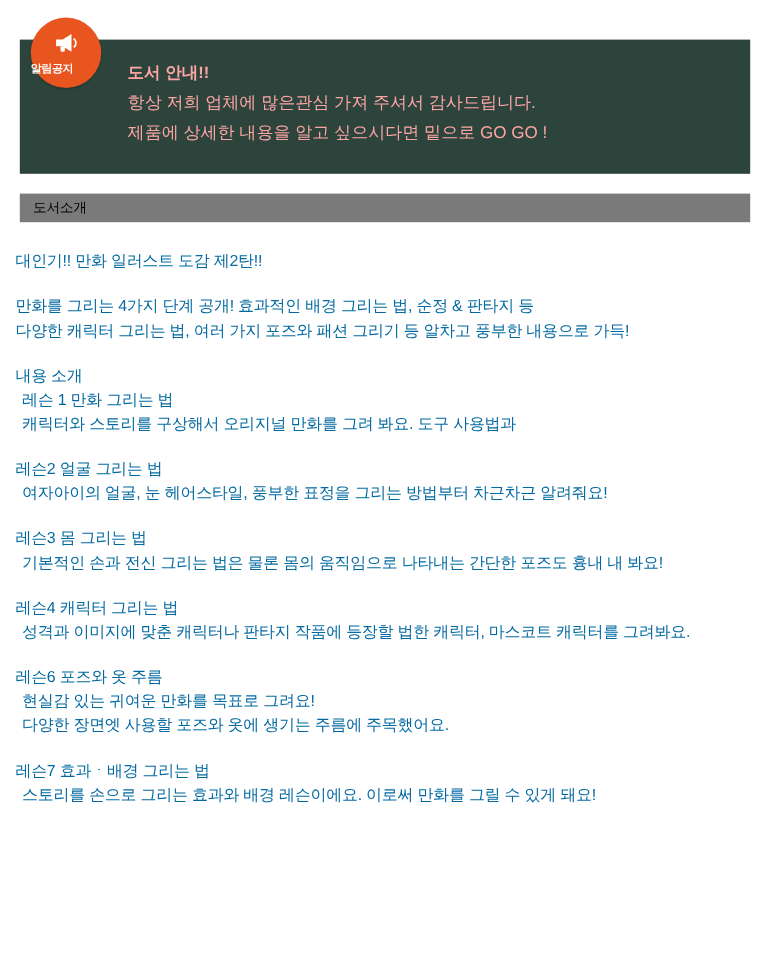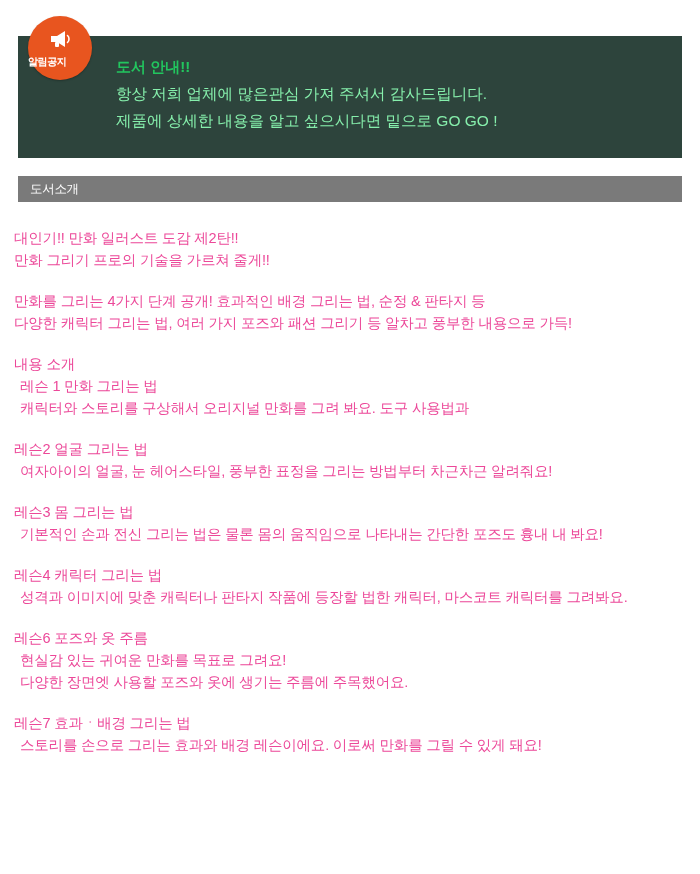--- a/index.html
+++ b/index.html
@@ -32,27 +32,27 @@
   }
 
   .notice-text-wrap {
     position: absolute;
     left: 98px;
     top: 18px;
     right: 12px;
   }
 
   .notice-line {
-    color: #86efac;
+    color: #fca5a5;
     font-size: 15.5px;
     line-height: 27px;
     white-space: nowrap;
   }
   .notice-line.title {
-    color: #22c55e;
+    color: #fca5a5;
     font-weight: bold;
     font-size: 15px;
     line-height: 26px;
   }
 
   
   .badge {
     position: absolute;
     left: 28px;
     top: 16px;
@@ -88,42 +88,42 @@
     left: 18px;
     top: 176px;
     width: 664px;
     height: 26px;
     background: #7a7a7a;
   }
   .section-header-label {
     position: absolute;
     left: 12px;
     top: 5px;
-    color: #ffffff;
+    color: #000000;
     font-size: 12.5px;
     letter-spacing: -0.3px;
   }
 
   
   .body-copy {
     position: absolute;
     left: 14px;
     top: 227px;
     width: 676px;
   }
   .para {
     margin: 0 0 19px 0;
   }
   .para:last-child {
     margin-bottom: 15px;
   }
   .line {
     font-size: 14.5px;
     line-height: 22px;
-    color: #ec4899;
+    color: #0369a1;
     white-space: nowrap;
     letter-spacing: -0.2px;
   }
   .line.indent {
     padding-left: 6px;
   }
 </style>
 </head>
 <body>
 
@@ -149,21 +149,20 @@
   </div>
 
   <div class="section-header">
     <div class="section-header-label">도서소개</div>
   </div>
 
   <div class="body-copy">
 
     <div class="para">
       <div class="line">대인기!! 만화 일러스트 도감 제2탄!!</div>
-      <div class="line">만화 그리기 프로의 기술을 가르쳐 줄게!!</div>
     </div>
 
     <div class="para">
       <div class="line">만화를 그리는 4가지 단계 공개! 효과적인 배경 그리는 법, 순정 &amp; 판타지 등</div>
       <div class="line">다양한 캐릭터 그리는 법, 여러 가지 포즈와 패션 그리기 등 알차고 풍부한 내용으로 가득!</div>
     </div>
 
     <div class="para">
       <div class="line">내용 소개</div>
       <div class="line indent">레슨 1 만화 그리는 법</div>

